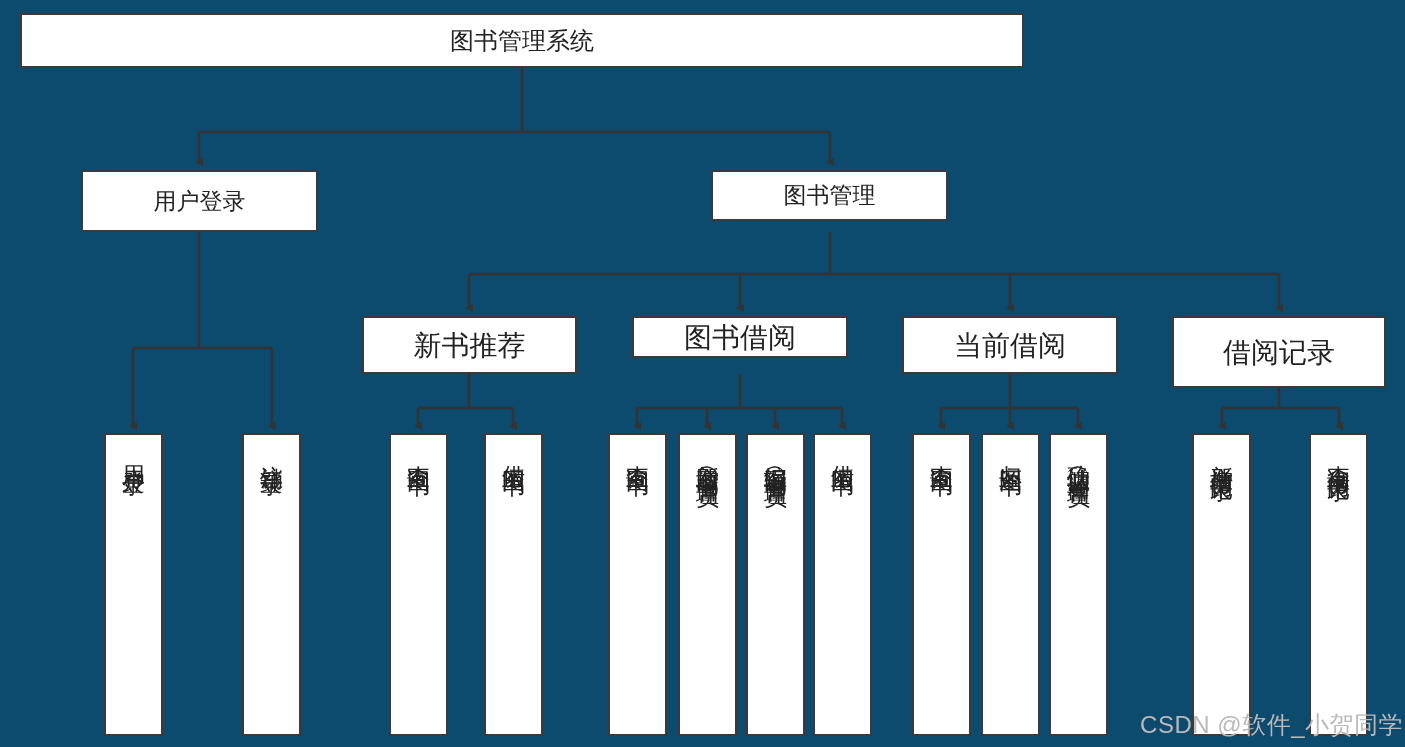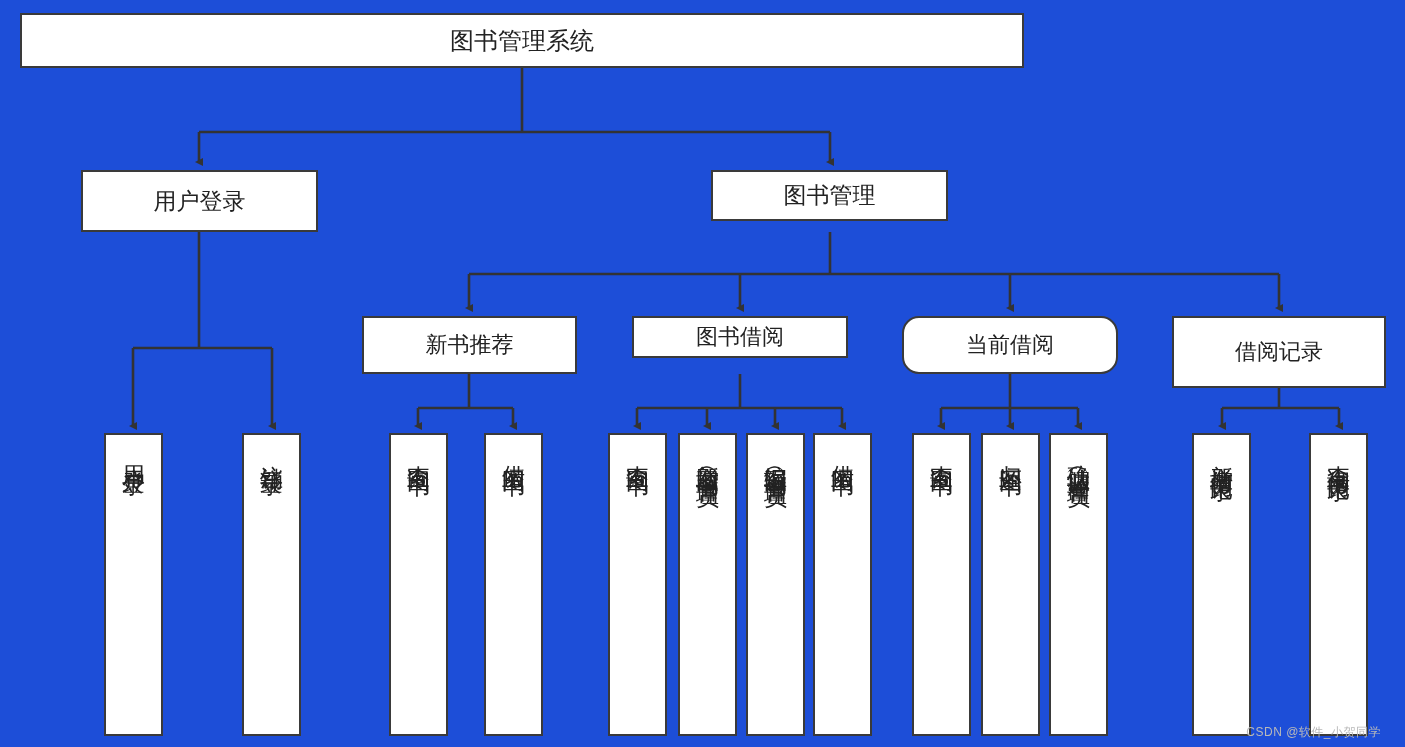--- a/index.html
+++ b/index.html
@@ -8,21 +8,21 @@
     padding: 0;
     background: #ffffff;
   }
   body {
     font-family: "Liberation Sans", "DejaVu Sans", sans-serif;
   }
   #canvas {
     position: relative;
     width: 1405px;
     height: 747px;
-    background: #1d4ed8;
+    background: #0c4a6e;
     overflow: hidden;
   }
   svg#connectors {
     position: absolute;
     left: 0;
     top: 0;
     width: 1405px;
     height: 747px;
     pointer-events: none;
   }
@@ -38,41 +38,41 @@
     font-weight: 400;
     line-height: 1.25;
   }
   .node.root {
     font-size: 24px;
   }
   .node.level2 {
     font-size: 23px;
   }
   .node.level3 {
-    font-size: 22px;
+    font-size: 28px;
     align-items: center;
   }
   .node.leaf {
     font-size: 23px;
     align-items: flex-start;
     justify-content: center;
     padding-top: 12px;
   }
   .vtext {
     writing-mode: vertical-rl;
     text-orientation: upright;
     letter-spacing: 3px;
     white-space: pre;
     display: block;
   }
   .watermark {
     position: absolute;
-    right: 24px;
+    right: 2px;
     bottom: 6px;
-    font-size: 12px;
+    font-size: 24px;
     color: #b9b9b9;
     letter-spacing: 0.5px;
     white-space: nowrap;
     user-select: none;
   }
 </style>
 </head>
 <body>
 
 <div id="canvas">
@@ -137,21 +137,21 @@
   <div class="node level2" style="left:711px; top:170px; width:237px; height:51px;">
     <span>图书管理</span>
   </div>
 
   <div class="node level3" style="left:362px; top:316px; width:215px; height:58px;">
     <span>新书推荐</span>
   </div>
   <div class="node level3" style="left:632px; top:316px; width:216px; height:42px;">
     <span>图书借阅</span>
   </div>
-  <div class="node level3" style="left:902px; top:316px; width:216px; height:58px;border-radius:17px;">
+  <div class="node level3" style="left:902px; top:316px; width:216px; height:58px;">
     <span>当前借阅</span>
   </div>
   <div class="node level3" style="left:1172px; top:316px; width:214px; height:72px;">
     <span>借阅记录</span>
   </div>
 
   <div class="node leaf" style="left:104px; top:433px; width:59px; height:303px;">
     <span class="vtext">用户登录</span>
   </div>
   <div class="node leaf" style="left:242px; top:433px; width:59px; height:303px;">

